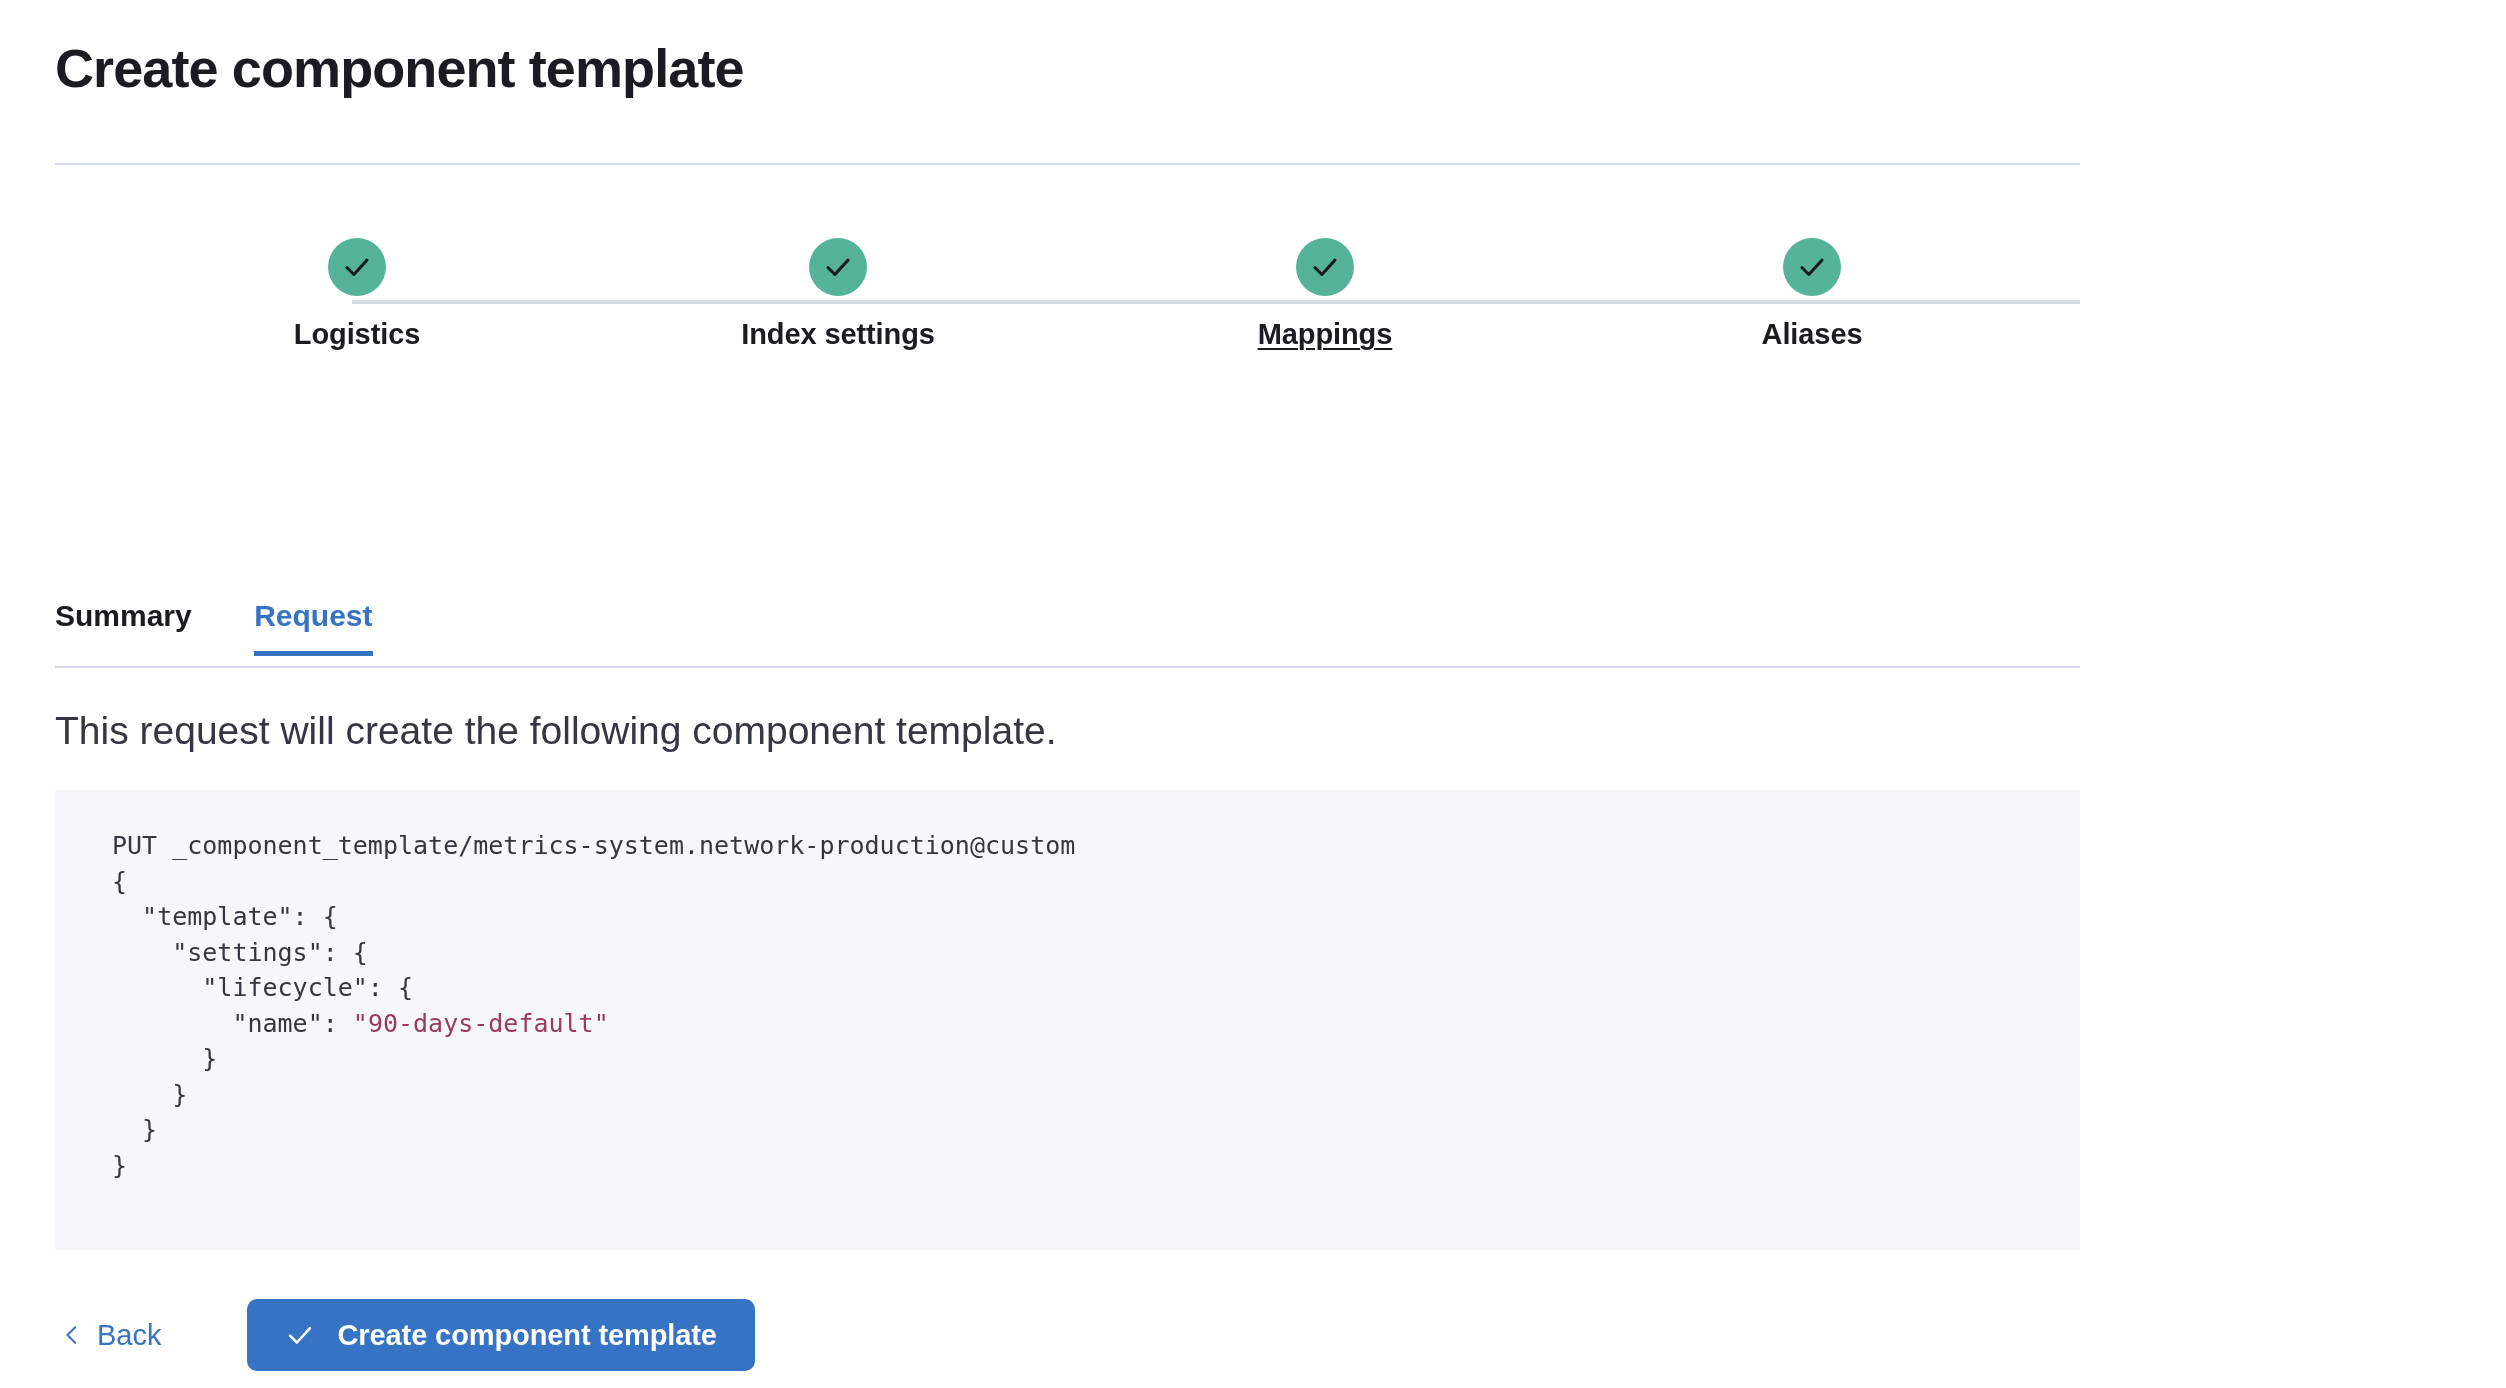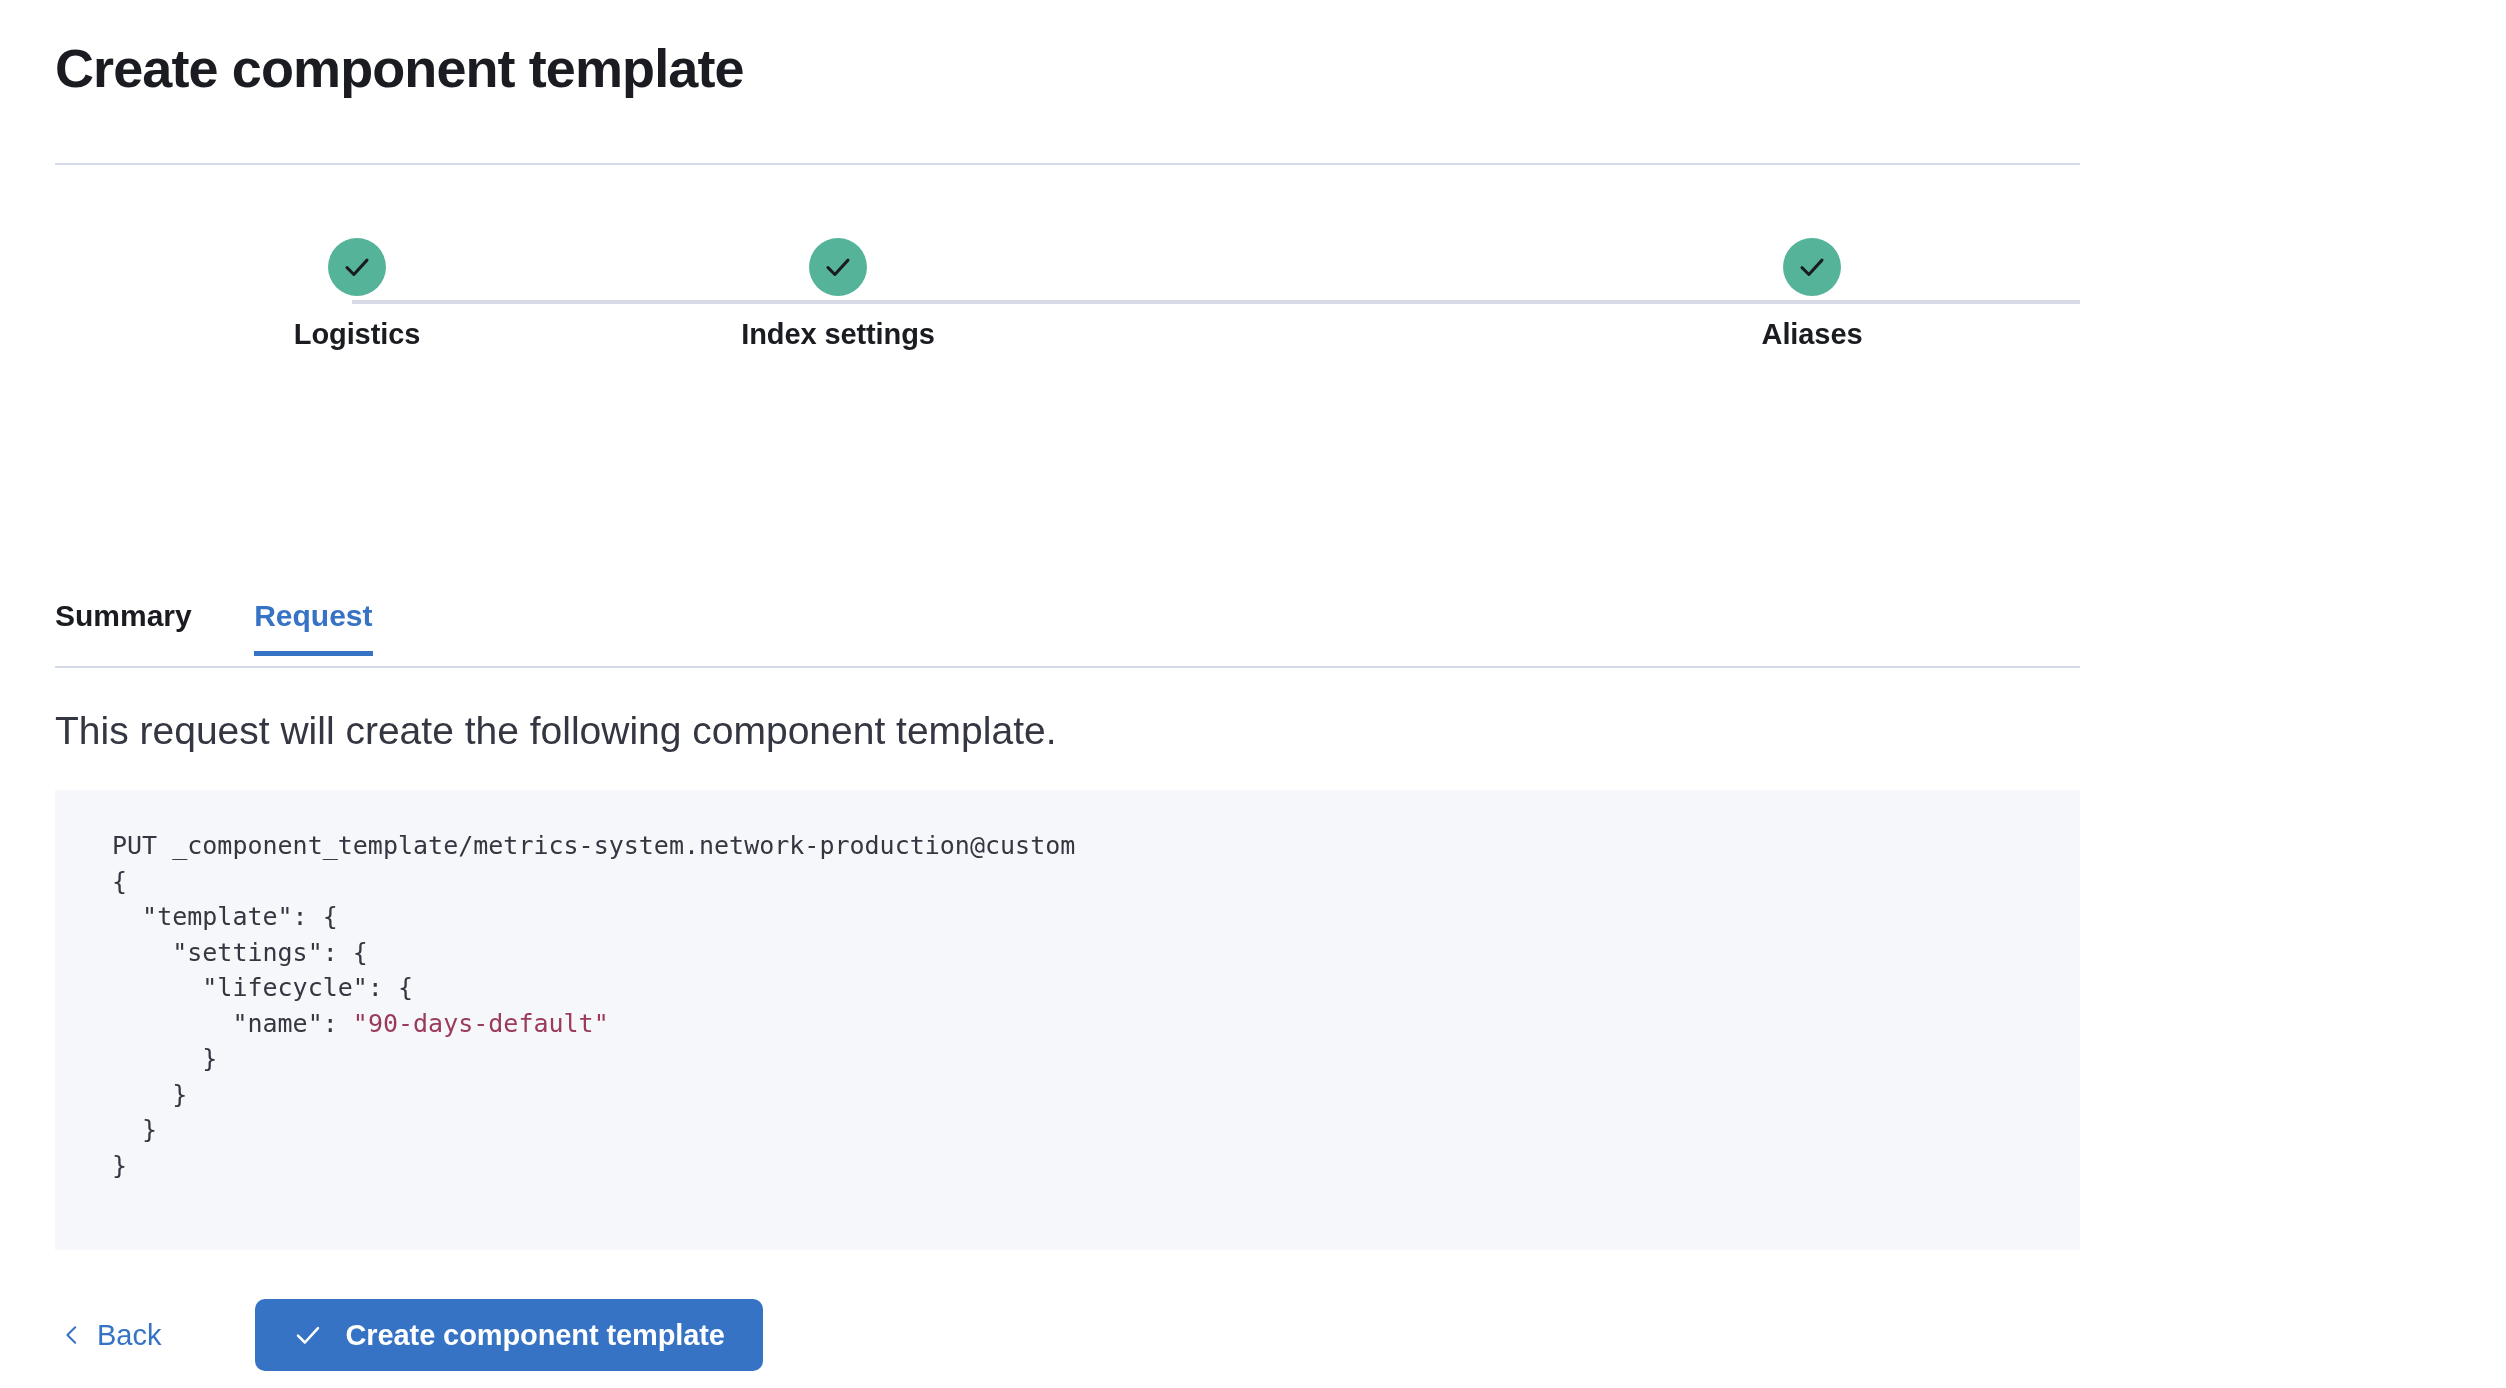--- a/index.html
+++ b/index.html
@@ -211,21 +211,20 @@
   }
 
   
   .footer {
     position: absolute;
     left: 55px;
     top: 1295px;
     height: 80px;
     display: flex;
     align-items: center;
-    gap: 8px;
   }
 
   .back-link {
     display: inline-flex;
     align-items: center;
     gap: 14px;
     color: #3673C4;
     font-size: 29px;
     line-height: 36px;
     font-weight: 400;
@@ -274,20 +273,28 @@
 
     <div class="step" style="left:783px;">
       <span class="step-circle">
         <svg width="30" height="30" viewBox="0 0 24 24" fill="none" stroke="#1A1C21" stroke-width="2.4" stroke-linecap="round" stroke-linejoin="round">
             <polyline points="4,12.5 9.5,18 20,6.5"></polyline>
           </svg>
       </span>
       <div class="step-label">Index settings</div>
     </div>
 
+    <div class="step" style="left:1270px;">
+      <span class="step-circle">
+        <svg width="30" height="30" viewBox="0 0 24 24" fill="none" stroke="#1A1C21" stroke-width="2.4" stroke-linecap="round" stroke-linejoin="round">
+            <polyline points="4,12.5 9.5,18 20,6.5"></polyline>
+          </svg>
+      </span>
+      <div class="step-label hovered">Mappings</div>
+    </div>
 
     <div class="step" style="left:1757px;">
       <span class="step-circle">
         <svg width="30" height="30" viewBox="0 0 24 24" fill="none" stroke="#1A1C21" stroke-width="2.4" stroke-linecap="round" stroke-linejoin="round">
             <polyline points="4,12.5 9.5,18 20,6.5"></polyline>
           </svg>
       </span>
       <div class="step-label">Aliases</div>
     </div>
 

